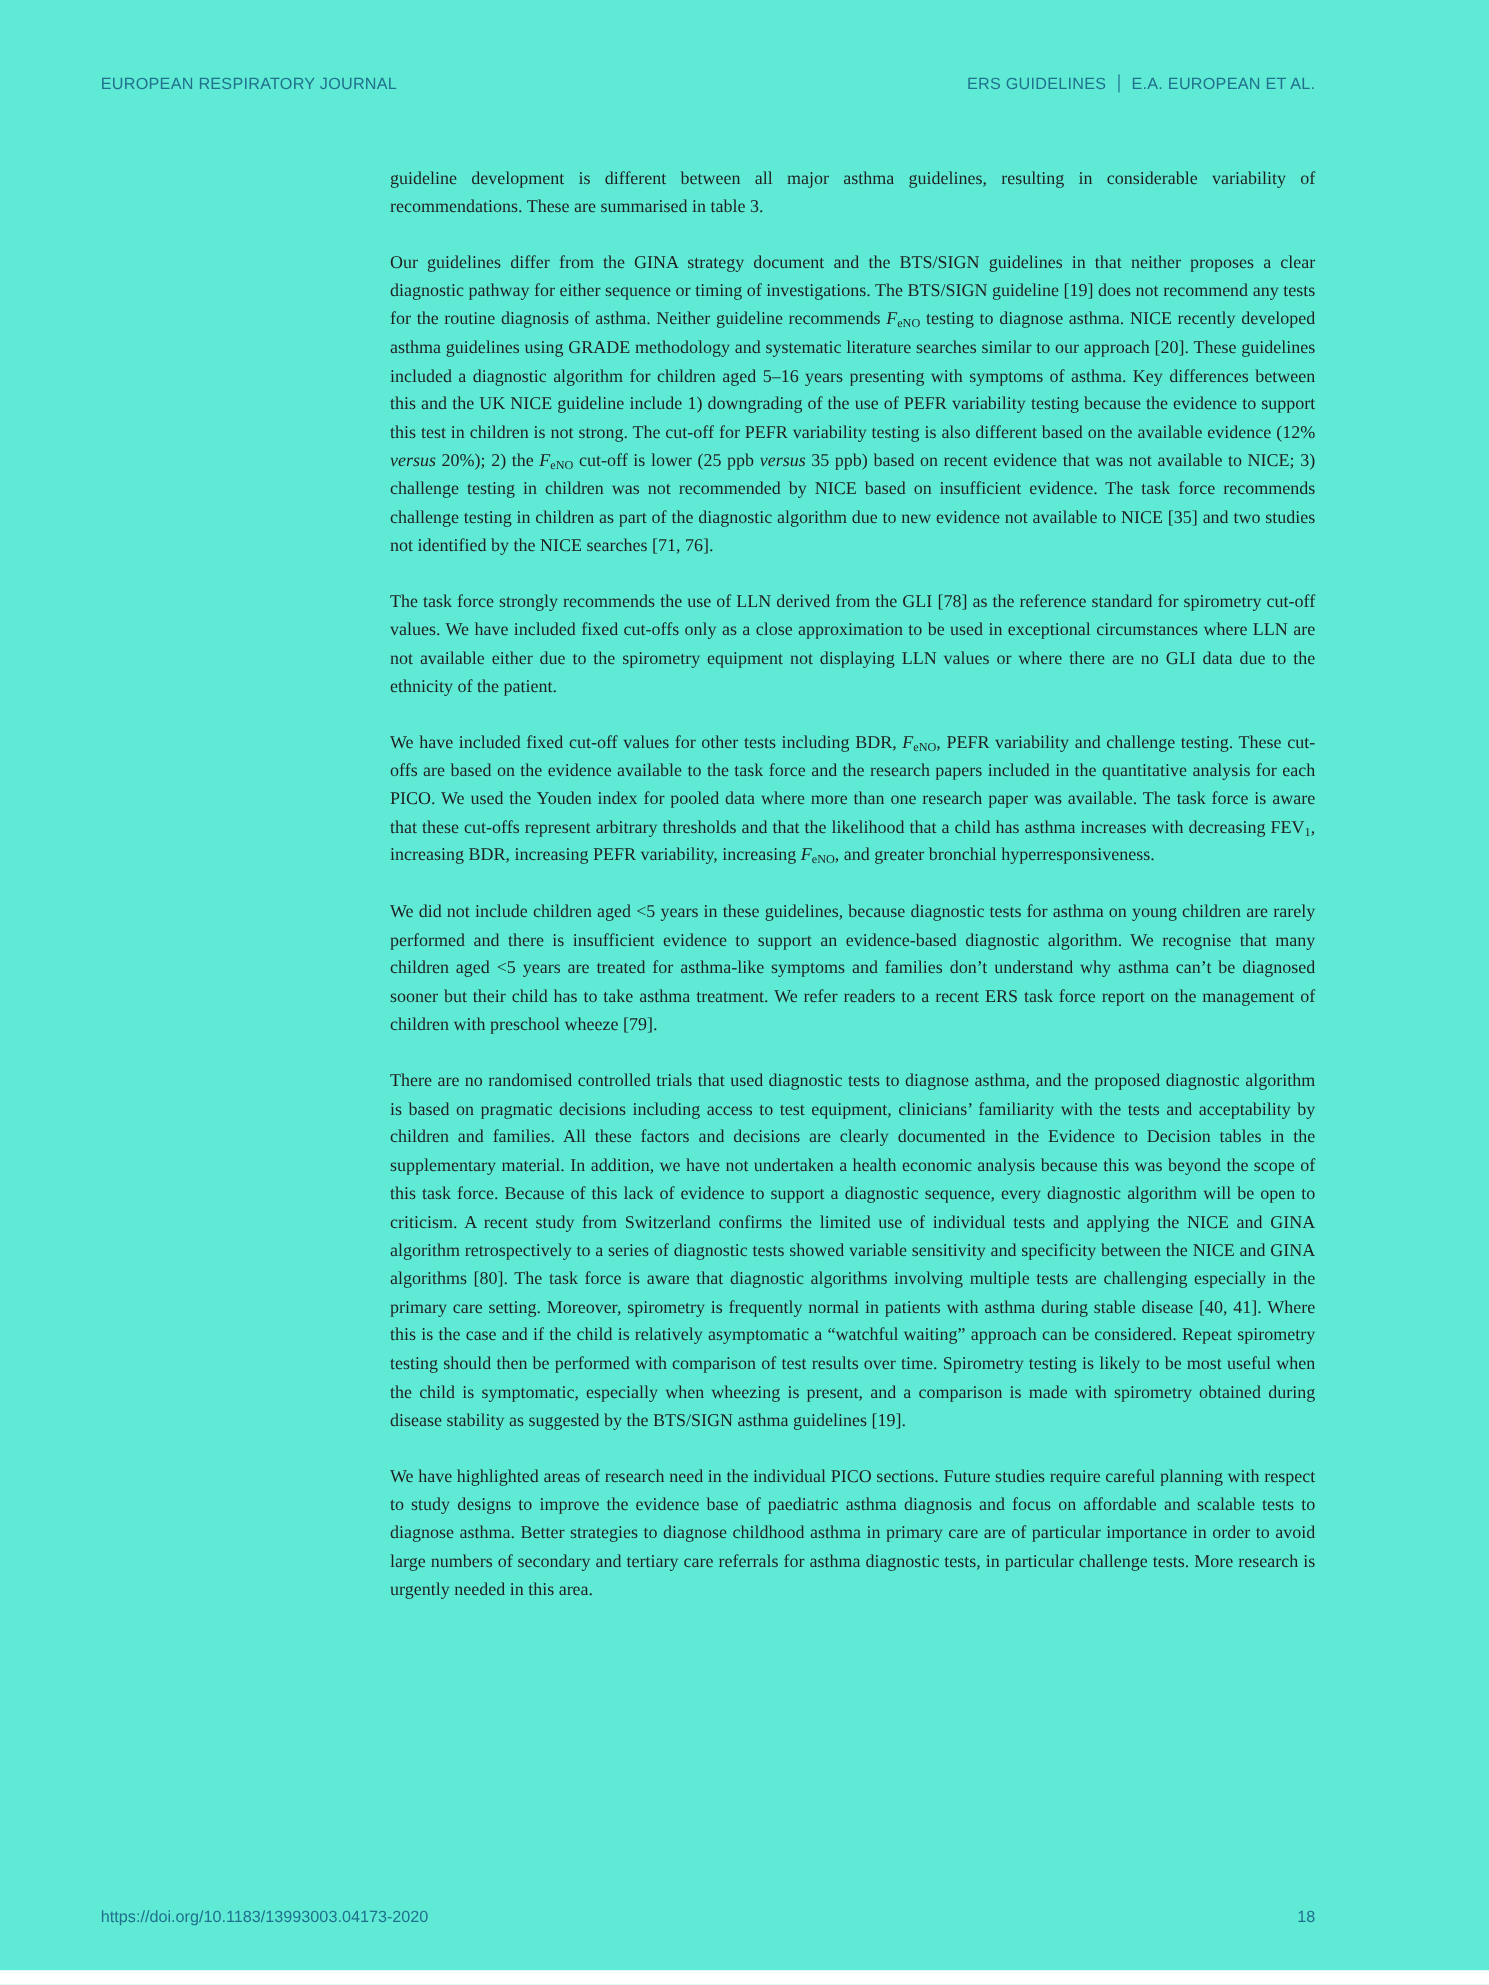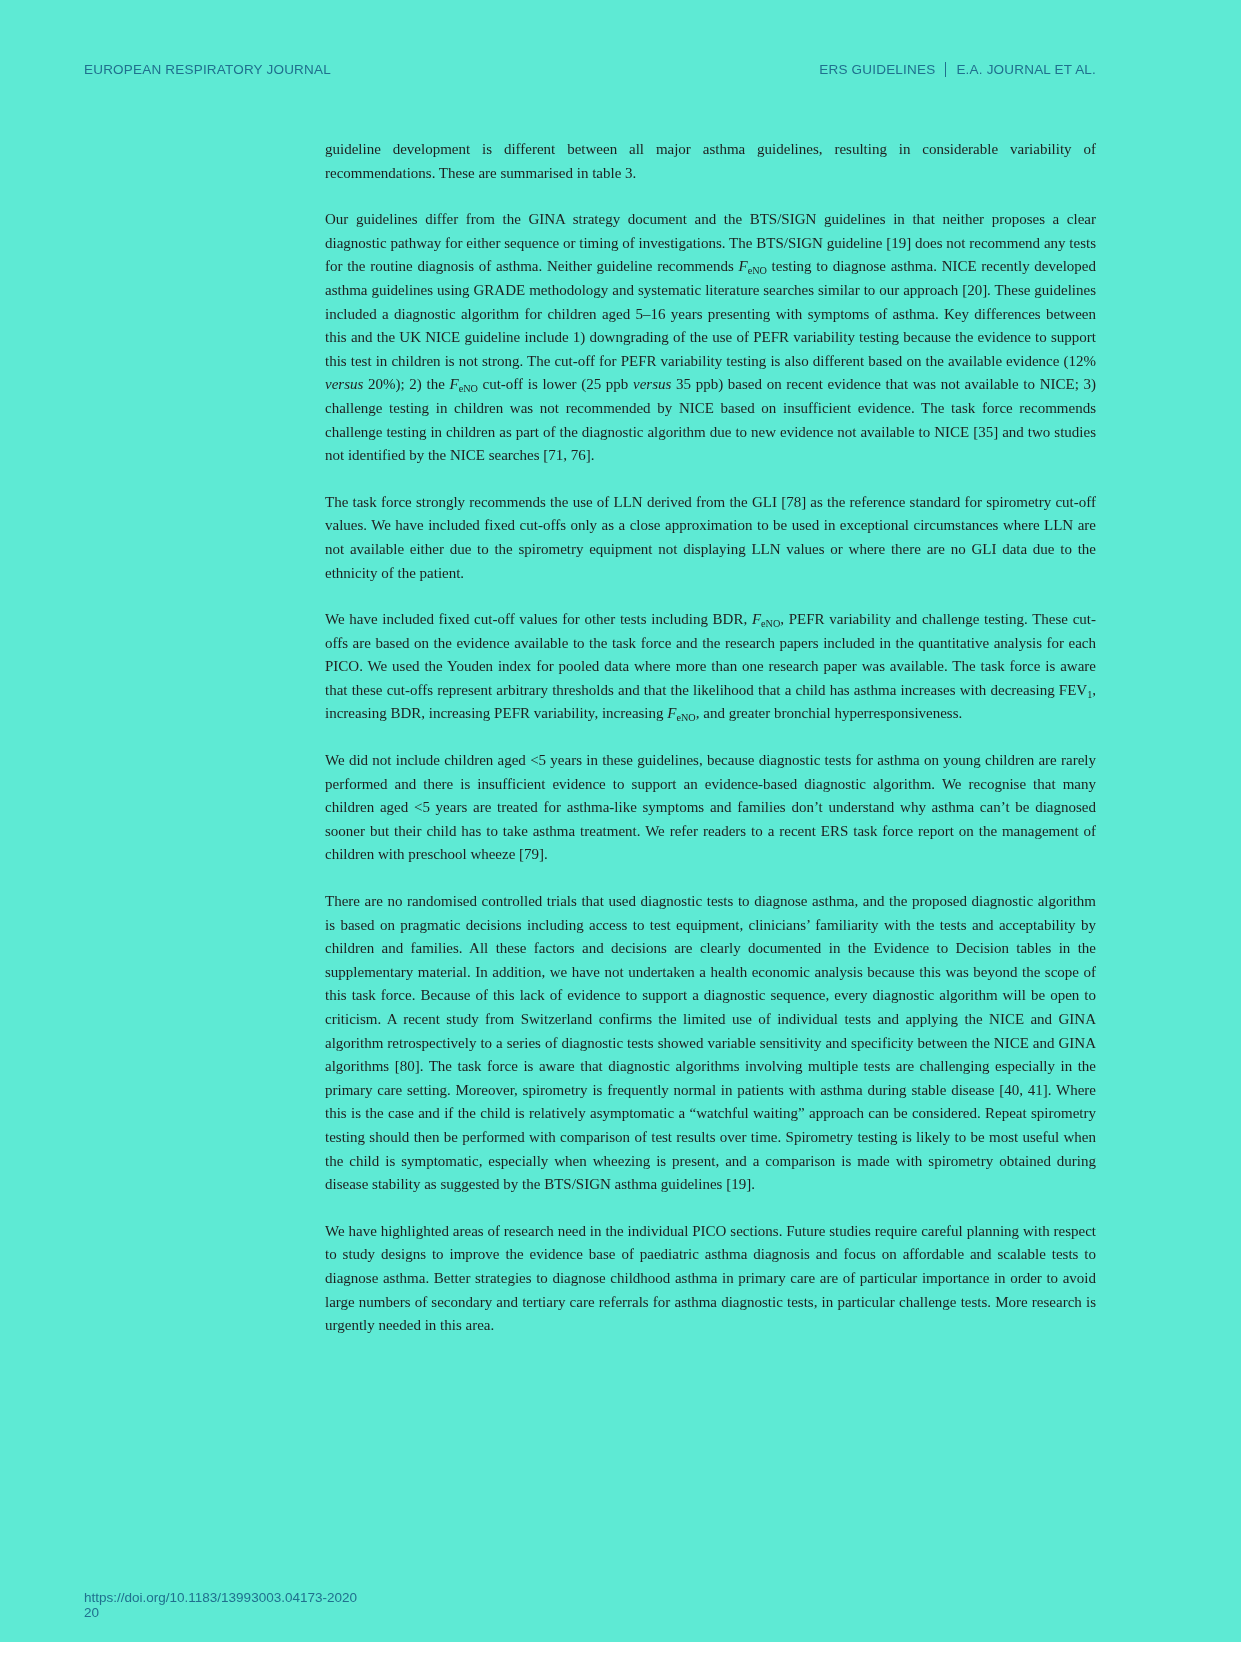--- a/index.html
+++ b/index.html
@@ -50,46 +50,45 @@
     position: absolute;
     left: 84px;
     top: 1590px;
     width: 1012px;
     display: flex;
     justify-content: space-between;
     align-items: baseline;
     font-family: "Liberation Sans", sans-serif;
     font-size: 13.5px;
     color: #20708e;
-    flex-direction: column;
   }
   .doi { color: #20708e; text-decoration: none; }
 </style>
 </head>
 <body>
 
 <div class="page">
 
   <header class="page-header">
     <span>EUROPEAN RESPIRATORY JOURNAL</span>
     <span class="header-right">
       <span>ERS GUIDELINES</span>
       <span class="header-divider"></span>
-      <span>E.A. JOURNAL ET AL.</span>
+      <span>E.A. EUROPEAN ET AL.</span>
     </span>
   </header>
 
   <main class="content">
     <p><span>guideline development is different between all major asthma guidelines, resulting in considerable variability of recommendations. These are summarised in table 3.</span></p>
     <p><span>Our guidelines differ from the GINA strategy document and the BTS/SIGN guidelines in that neither proposes a clear diagnostic pathway for either sequence or timing of investigations. The BTS/SIGN guideline [19] does not recommend any tests for the routine diagnosis of asthma. Neither guideline recommends </span><span class="seg-i">F</span><sub>eNO</sub><span> testing to diagnose asthma. NICE recently developed asthma guidelines using GRADE methodology and systematic literature searches similar to our approach [20]. These guidelines included a diagnostic algorithm for children aged 5–16 years presenting with symptoms of asthma. Key differences between this and the UK NICE guideline include 1) downgrading of the use of PEFR variability testing because the evidence to support this test in children is not strong. The cut-off for PEFR variability testing is also different based on the available evidence (12% </span><span class="seg-i">versus</span><span> 20%); 2) the </span><span class="seg-i">F</span><sub>eNO</sub><span> cut-off is lower (25 ppb </span><span class="seg-i">versus</span><span> 35 ppb) based on recent evidence that was not available to NICE; 3) challenge testing in children was not recommended by NICE based on insufficient evidence. The task force recommends challenge testing in children as part of the diagnostic algorithm due to new evidence not available to NICE [35] and two studies not identified by the NICE searches [71, 76].</span></p>
     <p><span>The task force strongly recommends the use of LLN derived from the GLI [78] as the reference standard for spirometry cut-off values. We have included fixed cut-offs only as a close approximation to be used in exceptional circumstances where LLN are not available either due to the spirometry equipment not displaying LLN values or where there are no GLI data due to the ethnicity of the patient.</span></p>
     <p><span>We have included fixed cut-off values for other tests including BDR, </span><span class="seg-i">F</span><sub>eNO</sub><span>, PEFR variability and challenge testing. These cut-offs are based on the evidence available to the task force and the research papers included in the quantitative analysis for each PICO. We used the Youden index for pooled data where more than one research paper was available. The task force is aware that these cut-offs represent arbitrary thresholds and that the likelihood that a child has asthma increases with decreasing FEV</span><sub>1</sub><span>, increasing BDR, increasing PEFR variability, increasing </span><span class="seg-i">F</span><sub>eNO</sub><span>, and greater bronchial hyperresponsiveness.</span></p>
     <p><span>We did not include children aged &lt;5 years in these guidelines, because diagnostic tests for asthma on young children are rarely performed and there is insufficient evidence to support an evidence-based diagnostic algorithm. We recognise that many children aged &lt;5 years are treated for asthma-like symptoms and families don’t understand why asthma can’t be diagnosed sooner but their child has to take asthma treatment. We refer readers to a recent ERS task force report on the management of children with preschool wheeze [79].</span></p>
     <p><span>There are no randomised controlled trials that used diagnostic tests to diagnose asthma, and the proposed diagnostic algorithm is based on pragmatic decisions including access to test equipment, clinicians’ familiarity with the tests and acceptability by children and families. All these factors and decisions are clearly documented in the Evidence to Decision tables in the supplementary material. In addition, we have not undertaken a health economic analysis because this was beyond the scope of this task force. Because of this lack of evidence to support a diagnostic sequence, every diagnostic algorithm will be open to criticism. A recent study from Switzerland confirms the limited use of individual tests and applying the NICE and GINA algorithm retrospectively to a series of diagnostic tests showed variable sensitivity and specificity between the NICE and GINA algorithms [80]. The task force is aware that diagnostic algorithms involving multiple tests are challenging especially in the primary care setting. Moreover, spirometry is frequently normal in patients with asthma during stable disease [40, 41]. Where this is the case and if the child is relatively asymptomatic a “watchful waiting” approach can be considered. Repeat spirometry testing should then be performed with comparison of test results over time. Spirometry testing is likely to be most useful when the child is symptomatic, especially when wheezing is present, and a comparison is made with spirometry obtained during disease stability as suggested by the BTS/SIGN asthma guidelines [19].</span></p>
     <p><span>We have highlighted areas of research need in the individual PICO sections. Future studies require careful planning with respect to study designs to improve the evidence base of paediatric asthma diagnosis and focus on affordable and scalable tests to diagnose asthma. Better strategies to diagnose childhood asthma in primary care are of particular importance in order to avoid large numbers of secondary and tertiary care referrals for asthma diagnostic tests, in particular challenge tests. More research is urgently needed in this area.</span></p>
   </main>
 
   <footer class="page-footer">
     <a href="#" class="doi">https://doi.org/10.1183/13993003.04173-2020</a>
-    <span>20</span>
+    <span>18</span>
   </footer>
 
 </div>
 
 </body></html>

